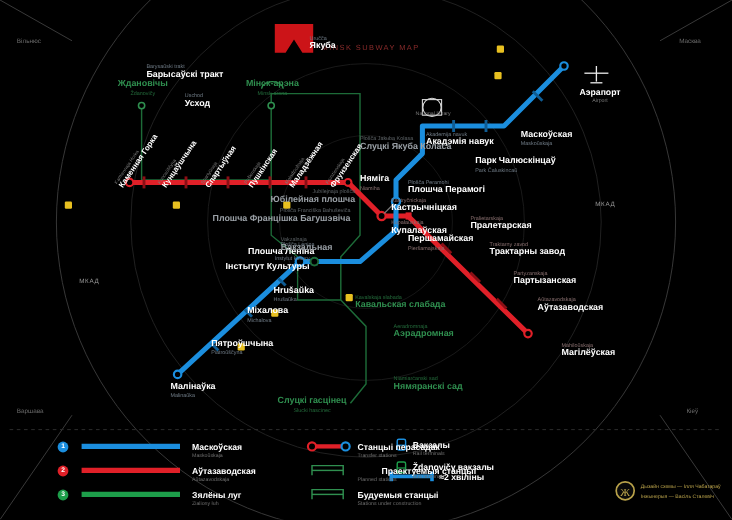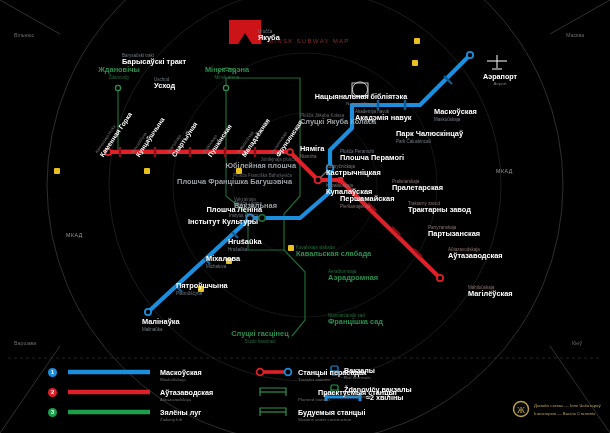--- a/index.html
+++ b/index.html
@@ -342,33 +342,32 @@
   <div class="st green" style="left:296px;top:228px;margin-top:16px;">
     <span class="s">Kavalskaja słabada</span>
     <span class="t">Кавальская слабада</span>
   </div>
   <div class="st green" style="left:328px;top:268px;">
     <span class="s">Aeradromnaja</span>
     <span class="t">Аэрадромная</span>
   </div>
   <div class="st green" style="left:328px;top:312px;">
     <span class="s">Niamiarćanski sad</span>
-    <span class="t">Францішка сад</span>
+    <span class="t">Нямяранскі сад</span>
   </div>
   <div class="st green ctr" style="left:222px;top:330px;width:76px;">
     <span class="t">Слуцкі гасцінец</span>
     <span class="s">Slucki hascinec</span>
   </div>
 
   <div class="poi ctr" style="left:474px;top:72px;width:52px;">
     <span class="t">Аэрапорт</span>
     <span class="s">Airport</span>
   </div>
   <div class="poi ctr" style="left:294px;top:92px;width:134px;">
-    <span class="t">Нацыянальная бібліятэка</span>
     <span class="s">National library</span>
   </div>
 
   <div class="num" style="left:48px;top:368px;background:#1b8ede;">1</div>
   <div class="lg-t" style="left:160px;top:368px;">Маскоўская</div>
   <div class="lg-s" style="left:160px;top:377px;">Maskoŭskaja</div>
 
   <div class="num" style="left:48px;top:388px;background:#e02028;">2</div>
   <div class="lg-t" style="left:160px;top:388px;">Аўтазаводская</div>
   <div class="lg-s" style="left:160px;top:397px;">Aŭtazavodskaja</div>

